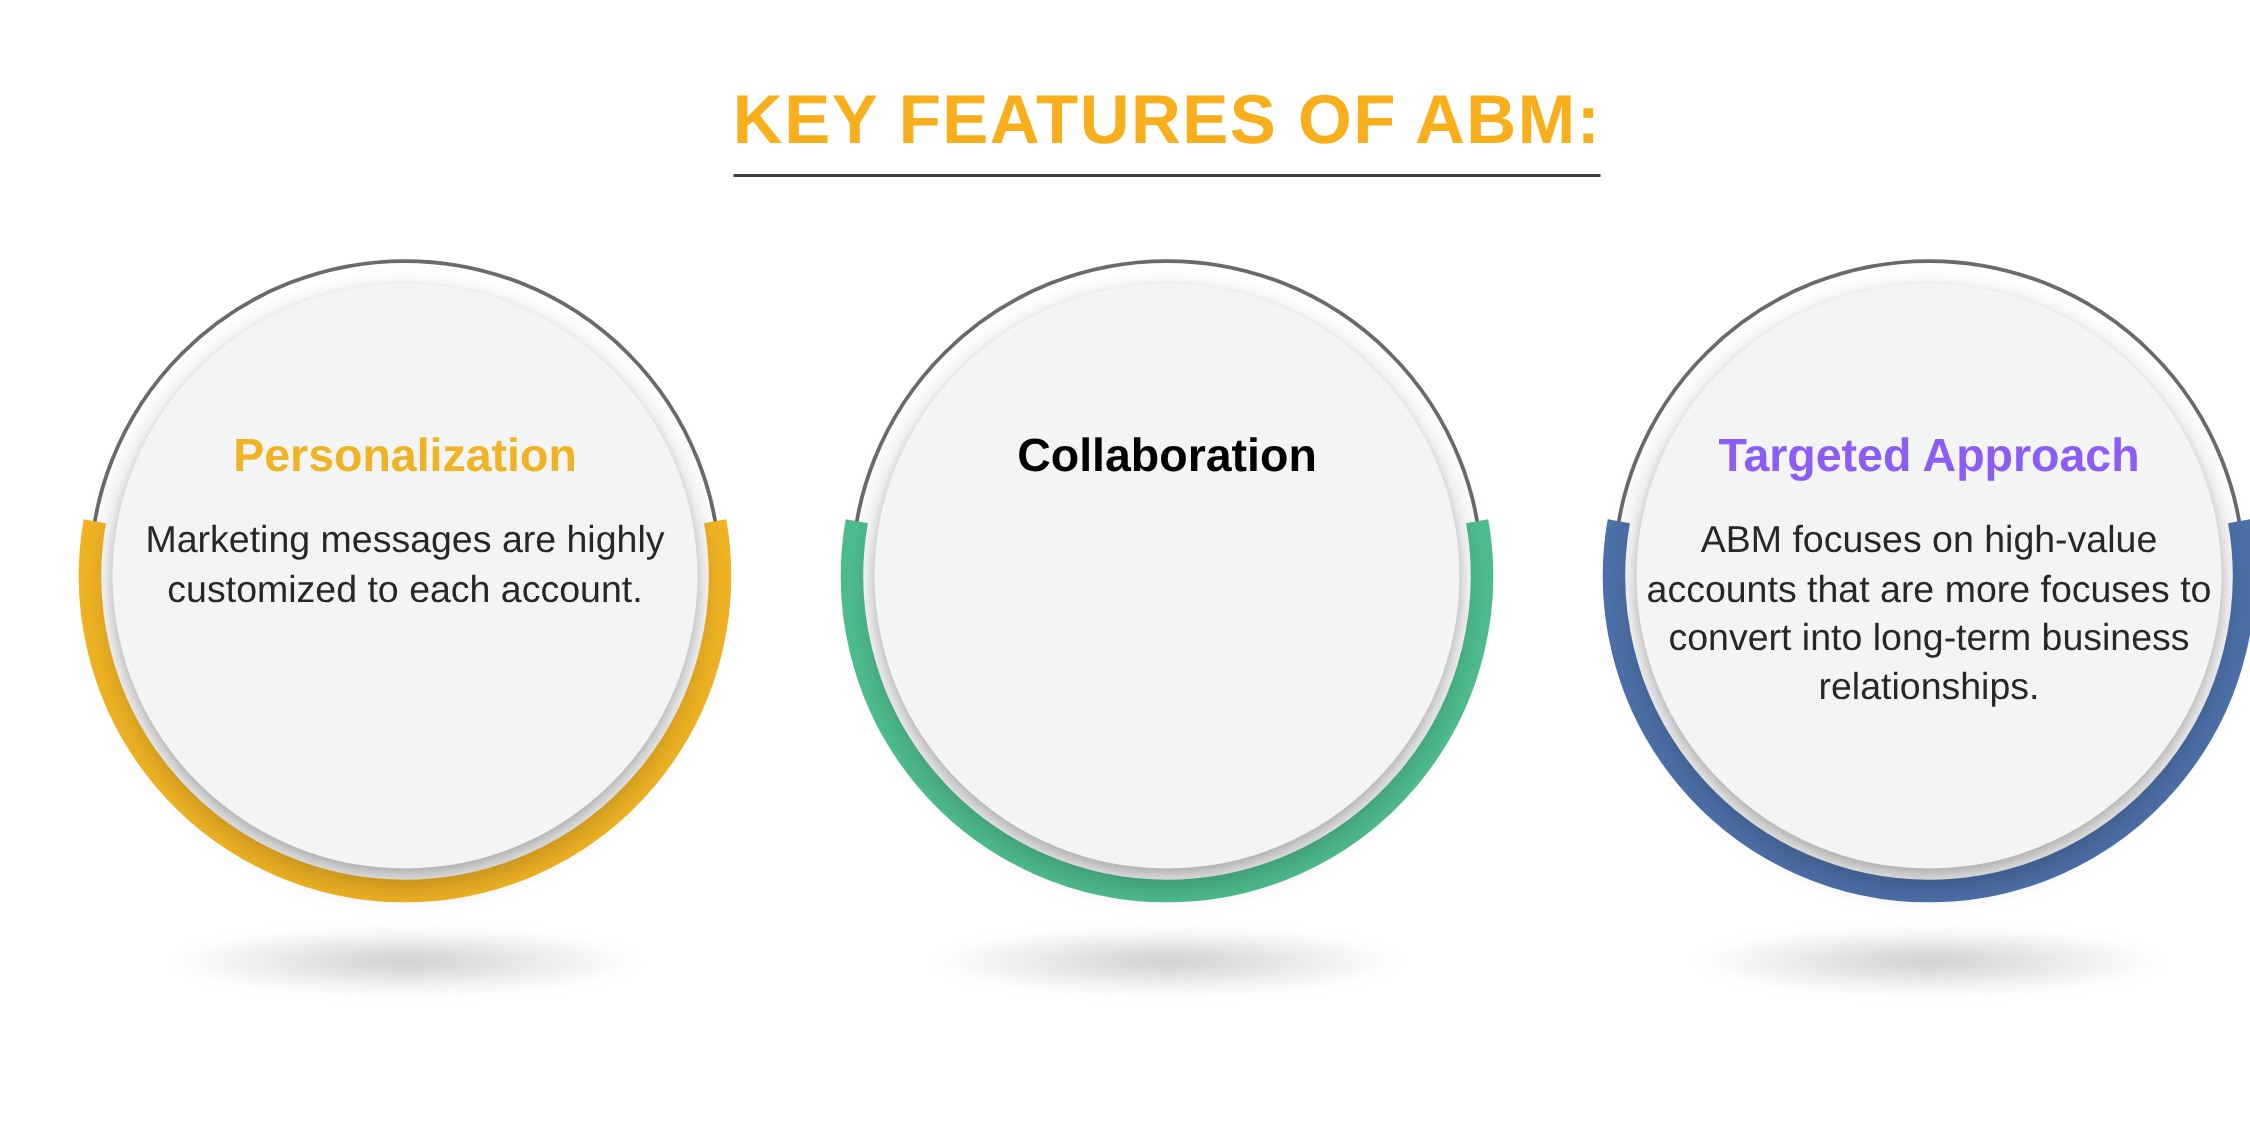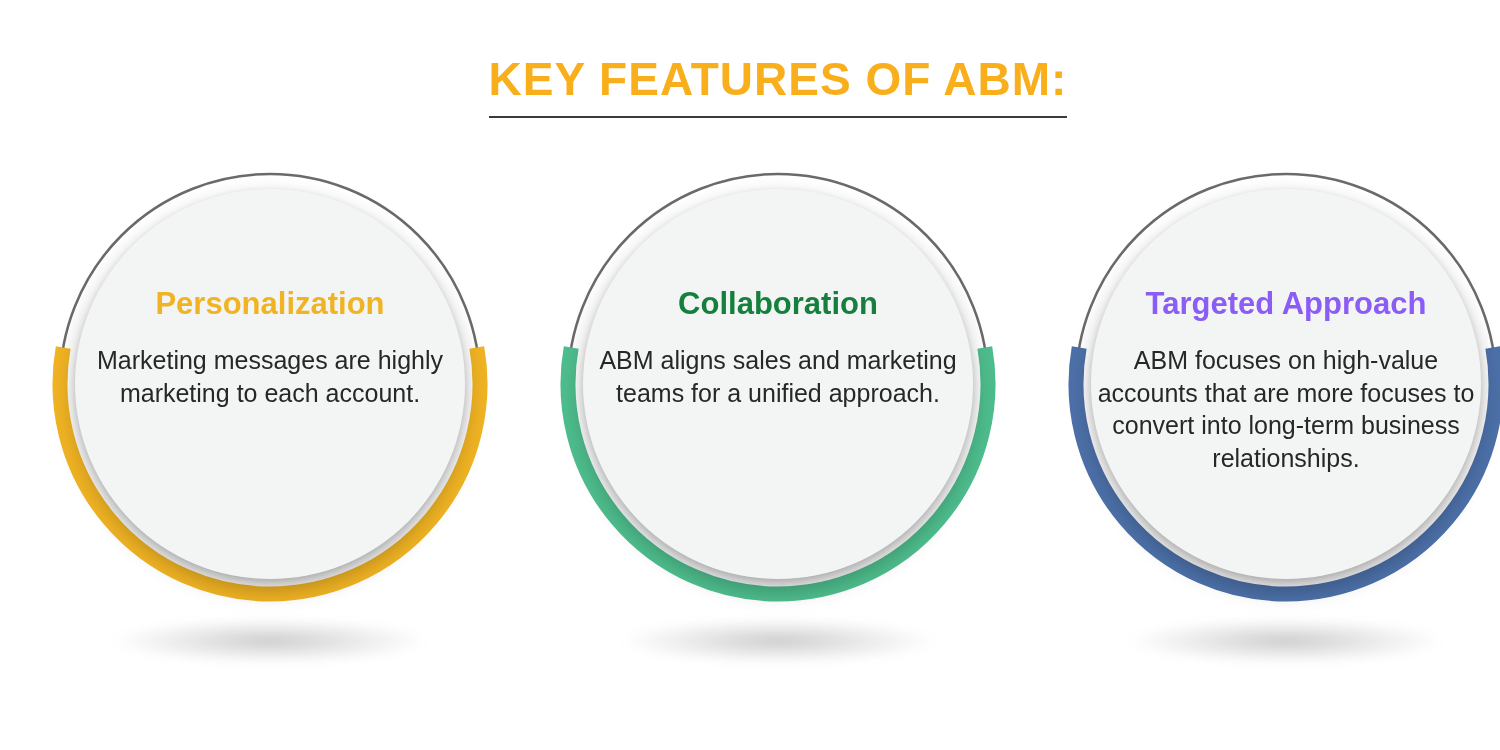--- a/index.html
+++ b/index.html
@@ -108,36 +108,35 @@
 
     <div class="card">
       <div class="circle-wrap">
         <svg class="arcs" viewBox="0 0 440 440">
           <circle cx="220" cy="220" r="210" class="ring" stroke="#6a6a6a"></circle>
           <path d="M 13.2 183.5 A 210 210 0 1 0 426.8 183.5" class="arc" stroke="#F0B323"></path>
         </svg>
         <div class="inner"></div>
         <div class="text">
           <div class="heading" style="color: rgb(240, 179, 35);">Personalization</div>
-          <div class="desc">Marketing messages are highly marketing to each account.</div>
+          <div class="desc">Marketing messages are highly customized to each account.</div>
         </div>
       </div>
       <div class="reflection"></div>
     </div>
 
     <div class="card">
       <div class="circle-wrap">
         <svg class="arcs" viewBox="0 0 440 440">
           <circle cx="220" cy="220" r="210" class="ring" stroke="#6a6a6a"></circle>
           <path d="M 13.2 183.5 A 210 210 0 1 0 426.8 183.5" class="arc" stroke="#4EBD8D"></path>
         </svg>
         <div class="inner"></div>
         <div class="text">
-          <div class="heading" style="color: #15803d;">Collaboration</div>
-          <div class="desc">ABM aligns sales and marketing teams for a unified approach.</div>
+          <div class="heading" style="color: #000000;">Collaboration</div>
         </div>
       </div>
       <div class="reflection"></div>
     </div>
 
     <div class="card">
       <div class="circle-wrap">
         <svg class="arcs" viewBox="0 0 440 440">
           <circle cx="220" cy="220" r="210" class="ring" stroke="#6a6a6a"></circle>
           <path d="M 13.2 183.5 A 210 210 0 1 0 426.8 183.5" class="arc" stroke="#4C70A8"></path>

